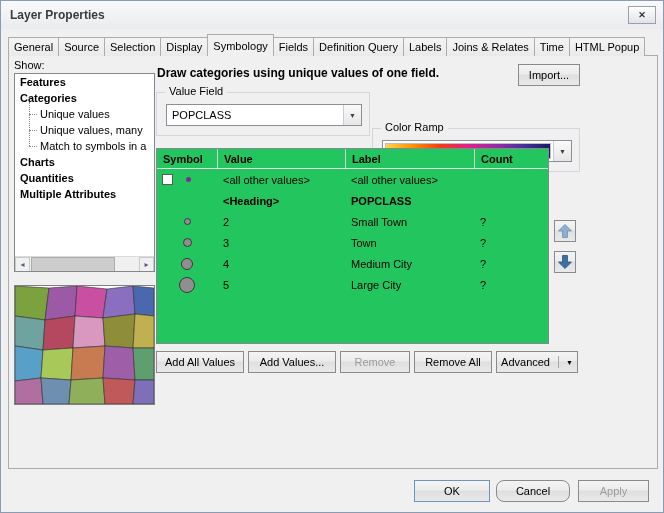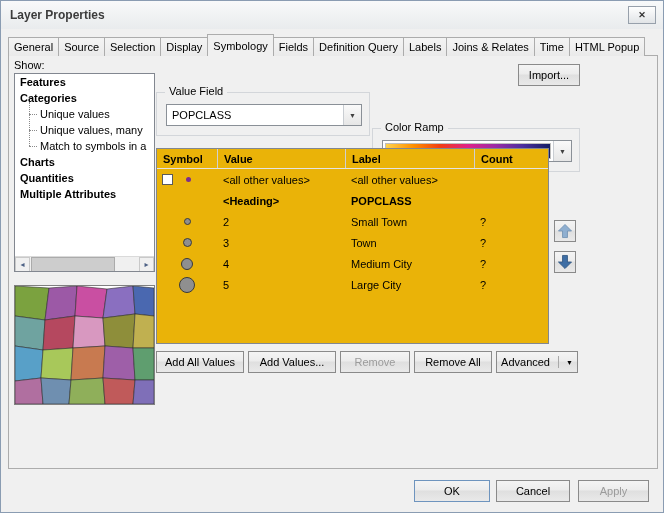--- a/index.html
+++ b/index.html
@@ -67,21 +67,21 @@
            border:1px solid #8A9097; display:flex; align-items:stretch; }
   .combo-vf { width:196px; }
   .combo-cr { width:190px; }
   .combo-text { flex:1; display:flex; align-items:center; padding-left:5px; }
   .combo-arrow { width:18px; border-left:1px solid #C9CDD2; background:linear-gradient(#FAFAFA,#E6E6E6);
                  display:flex; align-items:center; justify-content:center; font-size:7px; color:#404040; }
   .ramp-bar { flex:1; margin:2px; border:1px solid #BEBEBE; }
 
   
   .val-table { position:absolute; left:147px; top:92px; width:393px; height:196px;
-               background:#eab308; border:1px solid #828790; overflow:hidden; }
+               background:#22c55e; border:1px solid #828790; overflow:hidden; }
   .thead { display:flex; height:20px; border-bottom:1px solid #E3E3E3; font-weight:bold; }
   .th { display:flex; align-items:center; padding-left:6px; }
   .th + .th { border-left:1px solid #D0D0D0; }
   .c-sym { width:60px; }  .c-val { width:128px; }  .c-lab { width:129px; }  .c-cnt { flex:1; }
   .trow { display:flex; height:21px; align-items:center; }
   .td { padding-left:6px; white-space:nowrap; overflow:hidden; display:flex; align-items:center; height:100%; }
   .td.b { font-weight:bold; }
   .sym-cell { justify-content:center; padding-left:0; }
   .sym-cell.row0 { justify-content:flex-start; padding-left:5px; gap:13px; }
   .checkbox { width:11px; height:11px; border:1px solid #5A5A5A; background:#fff; }
@@ -101,21 +101,21 @@
   .b-addval  { left:239px; width:88px; }
   .b-remove  { left:331px; width:70px; }
   .b-remall  { left:405px; width:78px; }
   .b-adv     { left:487px; width:82px; }
   .adv-arrow { font-size:7px; margin-left:8px; padding-left:7px; border-left:1px solid #A8A8A8;
                height:12px; display:flex; align-items:center; }
 
   
   .footer-btn { position:absolute; top:479px; height:22px; }
   .b-ok     { left:413px; width:76px; border-color:#6E94BE; }
-  .b-cancel { left:495px; width:74px; }
+  .b-cancel { left:495px; width:74px;border-radius:8px; }
   .b-apply  { left:577px; width:71px; }
 </style>
 </head>
 <body>
 
 <div class="dialog">
 
   <div class="titlebar">
     <span class="title">Layer Properties</span>
     <div class="close-btn">
@@ -182,20 +182,21 @@
           <polygon points="118,62 139,62 139,94 120,94" fill="#5F9E6F"></polygon>
           <polygon points="0,95 26,92 28,118 0,118" fill="#B06FA0"></polygon>
           <polygon points="26,92 56,94 54,118 28,118" fill="#6F8FB0"></polygon>
           <polygon points="56,94 88,92 90,118 54,118" fill="#8FAF5A"></polygon>
           <polygon points="88,92 120,94 118,118 90,118" fill="#C05A5A"></polygon>
           <polygon points="120,94 139,94 139,118 118,118" fill="#7F6FB8"></polygon>
         </g>
       </svg>
     </div>
 
+    <div class="heading">Draw categories using unique values of one field.</div>
     <div class="btn import-btn">Import...</div>
 
     <div class="groupbox gb-valuefield">
       <span class="group-label">Value Field</span>
       <div class="combo combo-vf">
         <span class="combo-text">POPCLASS</span>
         <span class="combo-arrow">▼</span>
       </div>
     </div>
 

